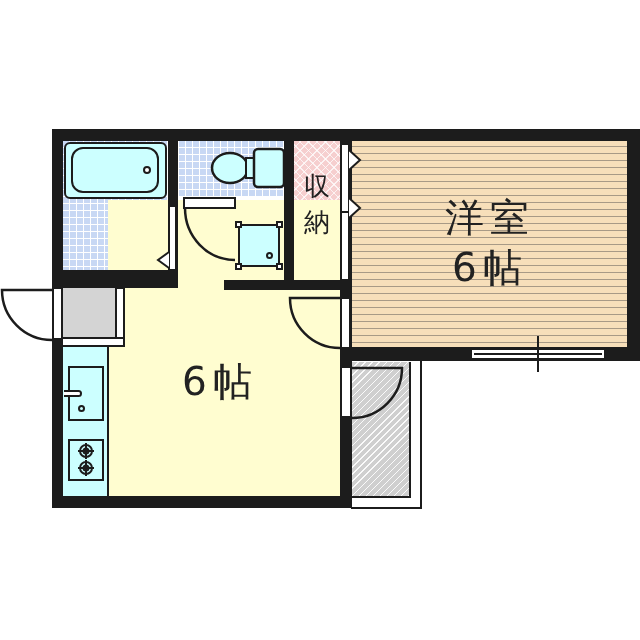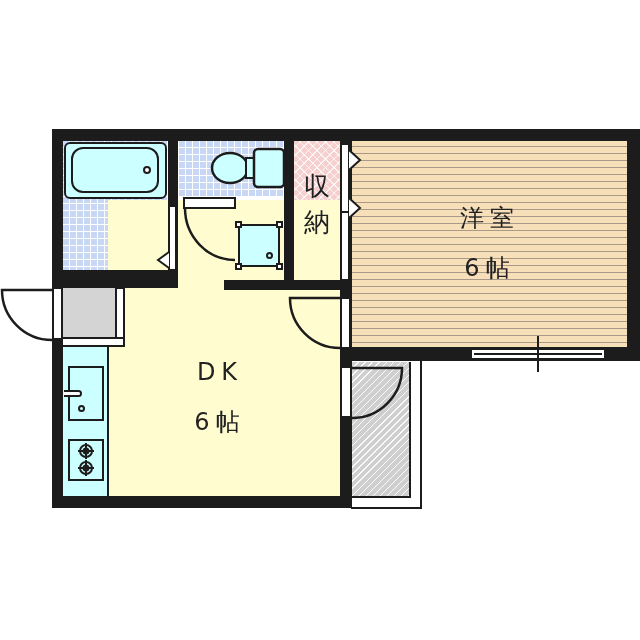--- a/index.html
+++ b/index.html
@@ -14,21 +14,21 @@
   .wood { background-color:#f7dfba;
     background-image: repeating-linear-gradient(180deg, transparent 0 6px, #a89a86 6px 7px); }
   .pink { background-color:#f6cfcf;
     background-image:
       repeating-linear-gradient(45deg, rgba(255,255,255,.75) 0 1px, transparent 1px 6px),
       repeating-linear-gradient(-45deg, rgba(255,255,255,.75) 0 1px, transparent 1px 6px); }
   .gray-hatch { background-color:#cfcfcf;
     background-image: repeating-linear-gradient(-45deg, rgba(255,255,255,.9) 0 1px, transparent 1px 5px); }
   .cream { background:#fffdd0; }
   .cyan { background:#ccffff; }
-  .label { position:absolute; color:#222; text-align:center; font-size:24px; line-height:40px; letter-spacing:6px; }
+  .label { position:absolute; color:#222; text-align:center; font-size:39px; line-height:40px; letter-spacing:6px; }
   .door-white { background:#ffffff; border:2px solid #1c1c1c; }
   svg { position:absolute; overflow:visible; }
 </style>
 </head>
 <body>
 
 <div class="abs tile" style="left:62px;top:140px;width:108px;height:130px;"></div>
 <div class="abs tile" style="left:178px;top:140px;width:108px;height:56px;"></div>
 <div class="abs pink" style="left:293px;top:140px;width:48px;height:140px;"></div>
 <div class="abs wood" style="left:351px;top:140px;width:277px;height:207px;"></div>
@@ -98,21 +98,20 @@
 <div class="label" style="left:400px;top:198px;width:180px;">
   <div>洋室</div>
   <div style="margin-top:10px;">6帖</div>
 </div>
 <div class="abs" style="left:470px;top:348px;width:136px;height:12px;background:#fff;border:2px solid #1c1c1c;">
   <div class="abs" style="left:2px;top:3px;width:128px;height:2px;background:#1c1c1c;"></div>
 </div>
 <div class="abs" style="left:537px;top:336px;width:2px;height:36px;background:#1c1c1c;"></div>
 
 <div class="label" style="left:140px;top:352px;width:160px;">
-  <div>DK</div>
   <div style="margin-top:10px;">6帖</div>
 </div>
 <div class="abs door-white" style="left:340px;top:297px;width:11px;height:52px;"></div>
 <svg style="left:288px;top:297px;" width="56" height="56">
   <path d="M52 1 L2 1 A50 50 0 0 0 52 51" fill="none" stroke="#1c1c1c" stroke-width="2.5"></path>
 </svg>
 
 <div class="abs" style="left:68px;top:366px;width:36px;height:55px;border:2px solid #1c1c1c;background:#ccffff;"></div>
 <div class="abs" style="left:64px;top:390px;width:18px;height:7px;border:2px solid #1c1c1c;border-left:none;border-radius:0 4px 4px 0;background:#fff;"></div>
 <div class="abs" style="left:78px;top:405px;width:7px;height:7px;border:2px solid #1c1c1c;border-radius:50%;"></div>

